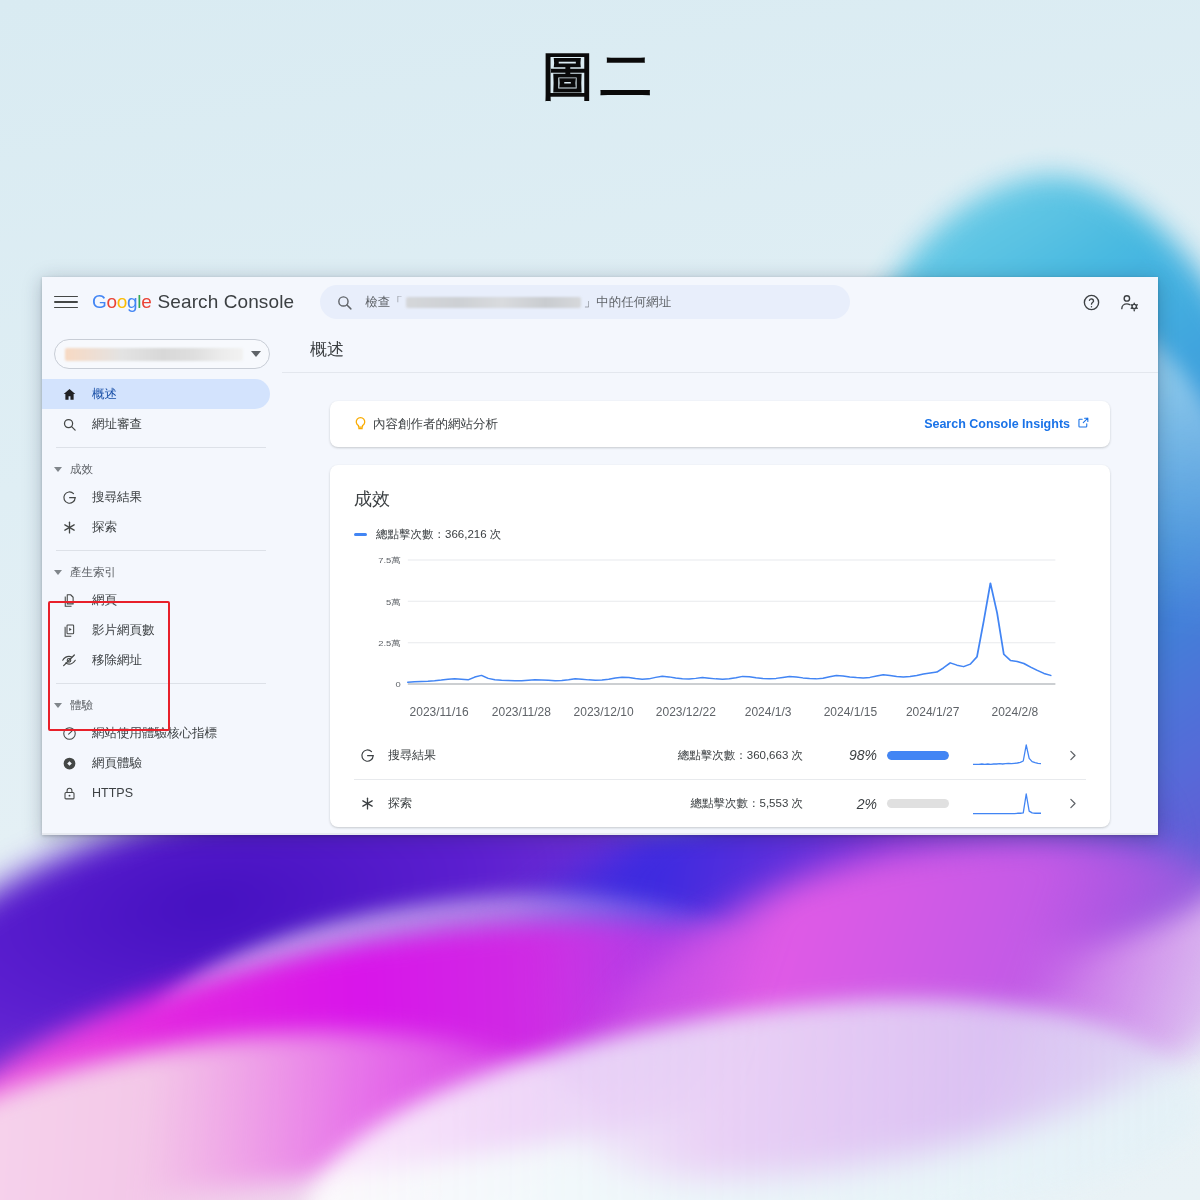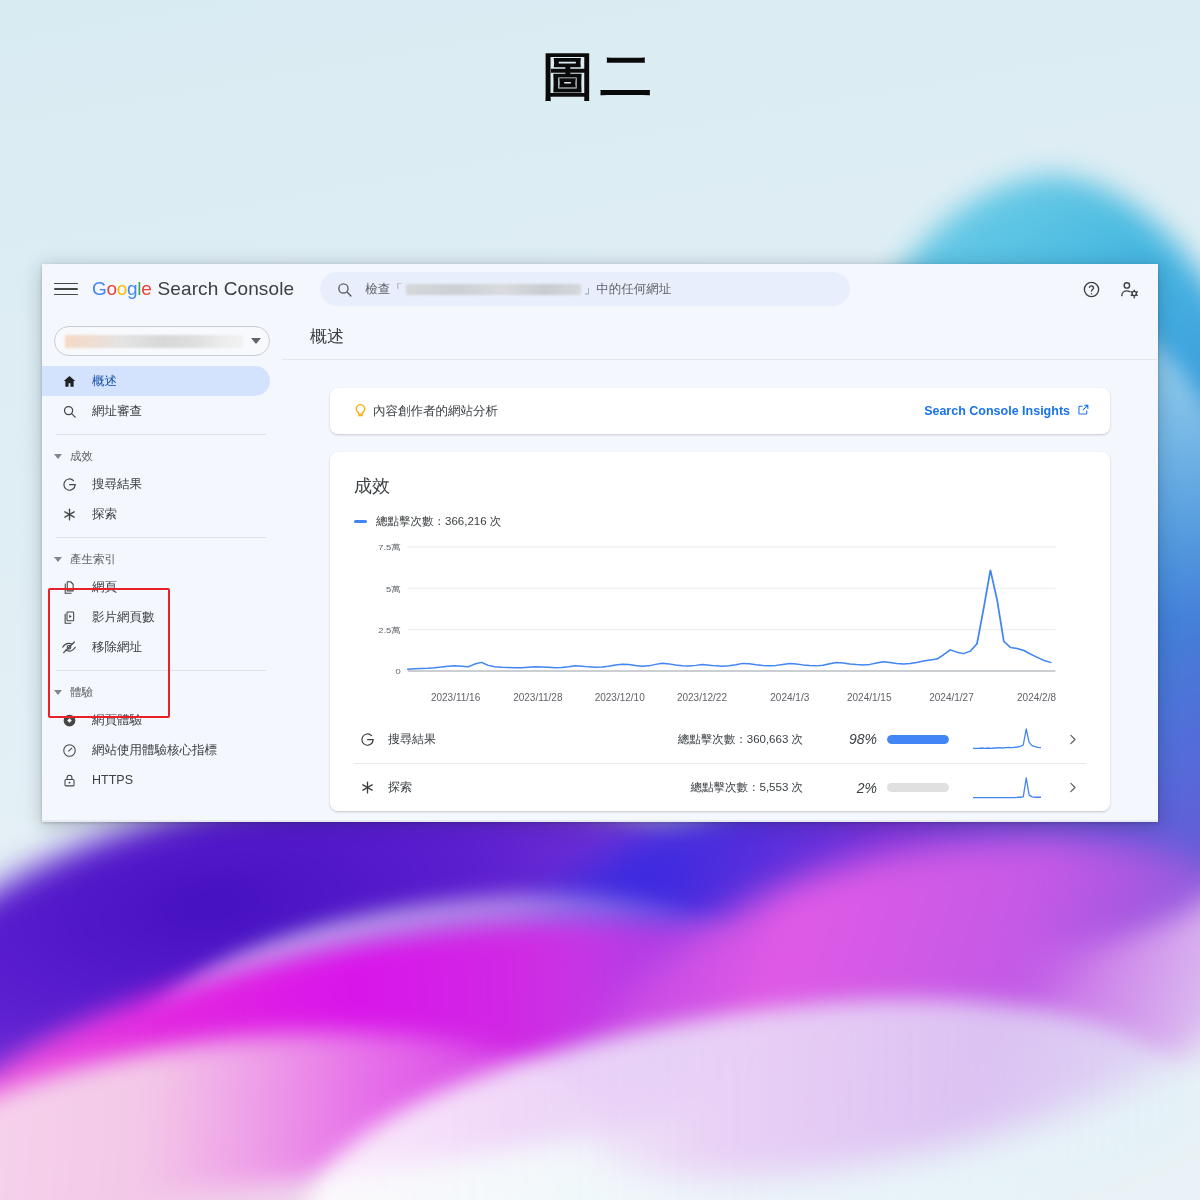--- a/index.html
+++ b/index.html
@@ -115,21 +115,21 @@
     font-weight: 900;
     letter-spacing: 6px;
     color: #0a0a0a;
     z-index: 5;
   }
 
   
   #window {
     position: absolute;
     left: 42px;
-    top: 264px;
+    top: 277px;
     width: 1116px;
     height: 558px;
     background: #f4f7fd;
     overflow: hidden;
     box-shadow: 0 3px 18px rgba(30,40,70,.28), 0 1px 3px rgba(0,0,0,.2);
     z-index: 4;
   }
 
   
   #topbar {
@@ -338,23 +338,23 @@
   
   #chart-wrap { position: relative; height: 148px; margin-left: 2px; }
   #chart-svg { display: block; width: 100%; height: 148px; }
   #x-axis-labels {
     display: flex;
     margin: 5px 0 0 44px;
     padding-right: 30px;
   }
   #x-axis-labels span {
     flex: 1;
-    font-size: 10px;
+    font-size: 12px;
     color: #5f6368;
-    text-align: right;
+    text-align: center;
     white-space: nowrap;
   }
 
   
   #breakdown { margin-top: 12px; }
   .bd-row {
     display: flex; align-items: center;
     height: 48px;
     cursor: pointer;
     font-size: 12px;
@@ -543,35 +543,35 @@
 
         <div class="nav-divider"></div>
 
         <div class="nav-group">
           <span class="gcaret"></span>
           <span>體驗</span>
         </div>
 
         <div class="nav-item">
           <span class="ni-icon">
-            <svg width="15" height="15" viewBox="0 0 24 24" fill="#444746">
-              <path d="M12 2.6a9.4 9.4 0 1 0 0 18.8 9.4 9.4 0 0 0 0-18.8zm0 5.7 3.7 3.7-3.7 3.7-3.7-3.7z"></path>
-            </svg>
-          </span>
-          <span class="ni-label">網頁體驗</span>
-        </div>
-
-        <div class="nav-item">
-          <span class="ni-icon">
             <svg width="15" height="15" viewBox="0 0 24 24" fill="none" stroke="#444746" stroke-width="1.7">
               <circle cx="12" cy="12" r="9.2"></circle>
               <path d="M15.8 8.3 10.6 13" stroke-linecap="round"></path>
             </svg>
           </span>
           <span class="ni-label">網站使用體驗核心指標</span>
+        </div>
+
+        <div class="nav-item">
+          <span class="ni-icon">
+            <svg width="15" height="15" viewBox="0 0 24 24" fill="#444746">
+              <path d="M12 2.6a9.4 9.4 0 1 0 0 18.8 9.4 9.4 0 0 0 0-18.8zm0 5.7 3.7 3.7-3.7 3.7-3.7-3.7z"></path>
+            </svg>
+          </span>
+          <span class="ni-label">網頁體驗</span>
         </div>
 
         <div class="nav-item">
           <span class="ni-icon">
             <svg width="15" height="15" viewBox="0 0 24 24" fill="none" stroke="#444746" stroke-width="1.7">
               <rect x="4.8" y="10.4" width="14.4" height="10.2" rx="1.6"></rect>
               <path d="M8.1 10.4V7.6a3.9 3.9 0 0 1 7.8 0v2.8"></path>
               <circle cx="12" cy="15.4" r="1.5" fill="#444746" stroke="none"></circle>
             </svg>
           </span>

